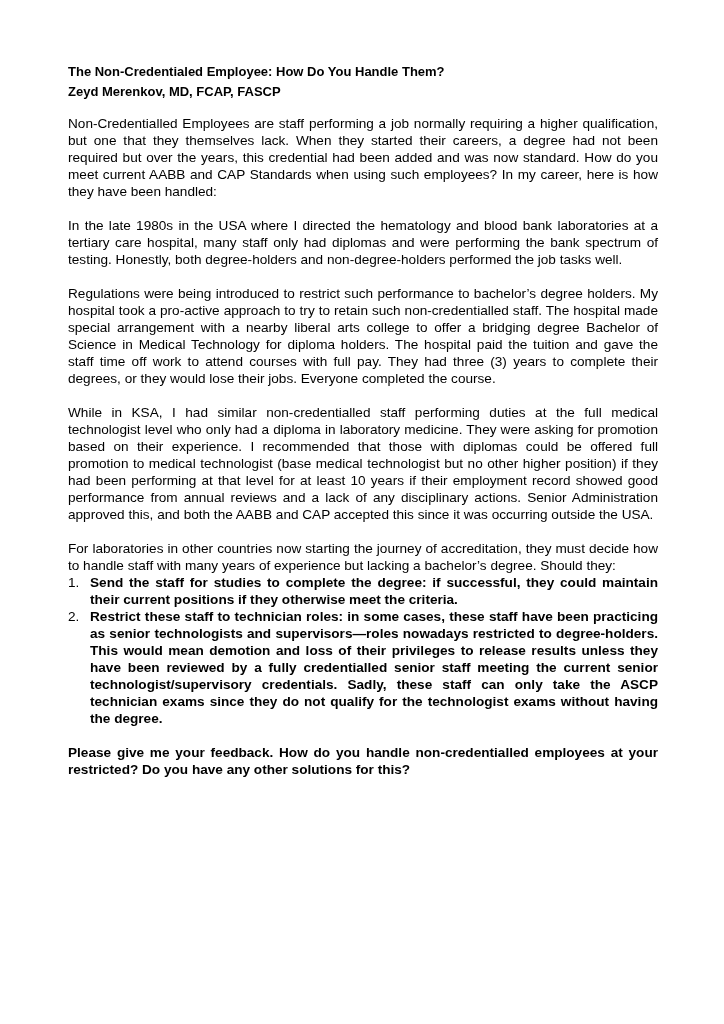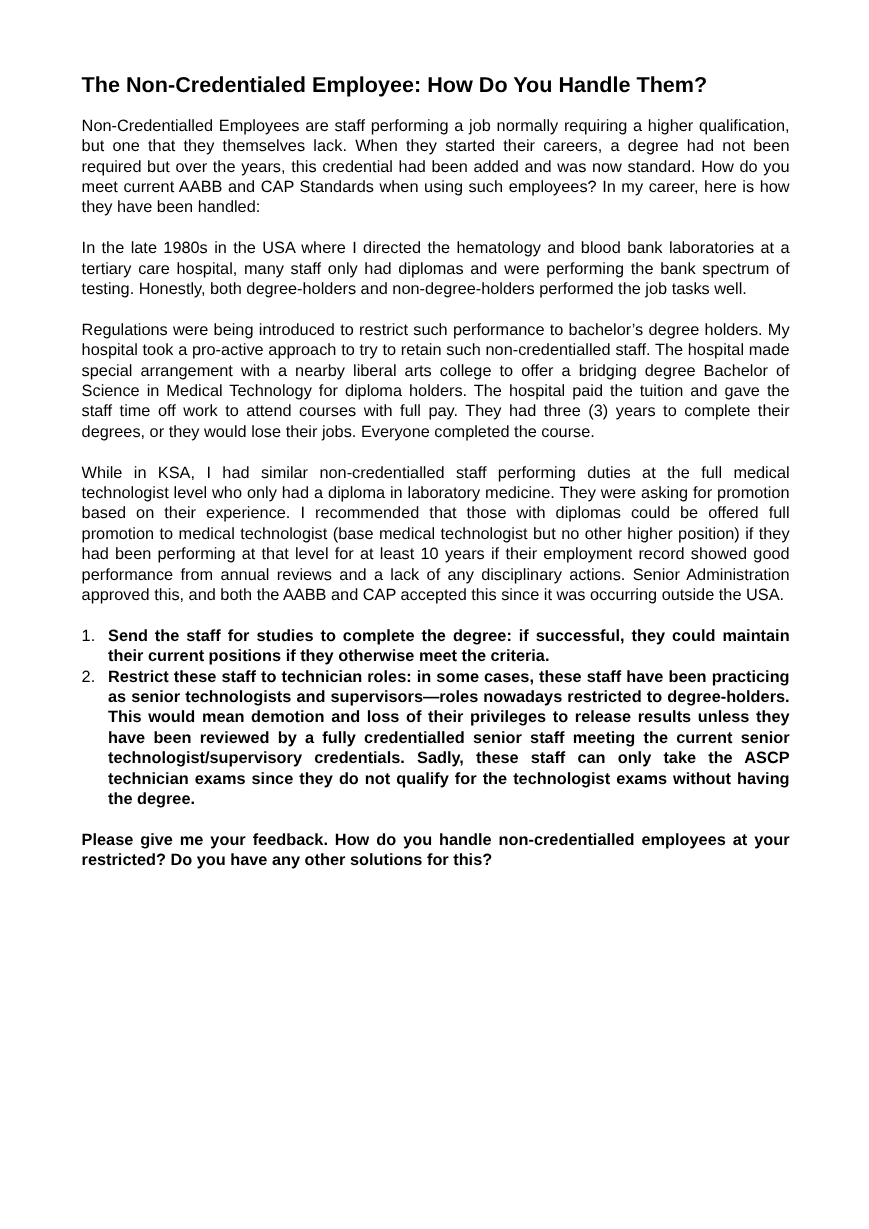--- a/index.html
+++ b/index.html
@@ -17,21 +17,21 @@
     overflow: hidden;
   }
   .content {
     position: absolute;
     left: 68px;
     top: 62px;
     width: 590px;
   }
   .title-block {
     font-weight: bold;
-    font-size: 18px;
+    font-size: 13px;
     line-height: 19.5px;
     margin: 0 0 14px 0;
   }
   .title-block div {
     white-space: nowrap;
   }
   p.body {
     font-size: 13.6px;
     line-height: 17px;
     text-align: justify;
@@ -64,30 +64,32 @@
   }
 </style>
 </head>
 <body>
 
 <div class="page">
   <div class="content">
 
     <div class="title-block">
       <div>The Non-Credentialed Employee:  How Do You Handle Them?</div>
+      <div>Zeyd Merenkov, MD, FCAP, FASCP</div>
     </div>
 
     <p class="body"><span class="bold-lead">Non-Credentialled Employees</span><span> are staff performing a job normally requiring a higher qualification, but one that they themselves lack.  When they started their careers, a degree had not been required but over the years, this credential had been added and was now standard.   How do you meet current AABB and CAP Standards when using such employees?  In my career, here is how they have been handled:</span></p>
 
     <p class="body">In the late 1980s in the USA where I directed the hematology and blood bank laboratories at a tertiary care hospital, many staff only had diplomas and were performing the bank spectrum of testing.  Honestly, both degree-holders and non-degree-holders performed the job tasks well.</p>
 
     <p class="body">Regulations were being introduced to restrict such performance to bachelor’s degree holders.  My hospital took a pro-active approach to try to retain such non-credentialled staff.  The hospital made special arrangement with a nearby liberal arts college to offer a bridging degree Bachelor of Science in Medical Technology for diploma holders.  The hospital paid the tuition and gave the staff time off work to attend courses with full pay.  They had three (3) years to complete their degrees, or they would lose their jobs.  Everyone completed the course.</p>
 
     <p class="body">While in KSA, I had similar non-credentialled staff performing duties at the full medical technologist level who only had a diploma in laboratory medicine.  They were asking for promotion based on their experience.  I recommended that those with diplomas could be offered full promotion to medical technologist (base medical technologist but no other higher position) if they had been performing at that level for at least 10 years if their employment record showed good performance from annual reviews and a lack of any disciplinary actions.  Senior Administration approved this, and both the AABB and CAP accepted this since it was occurring outside the USA.</p>
 
+    <p class="body no-gap">For laboratories in other countries now starting the journey of accreditation, they must decide how to handle staff with many years of experience but lacking a bachelor’s degree.  Should they:</p>
 
     <div class="numbered-list">
       <div class="list-item">
         <span class="list-num">1.</span>
         <span class="list-text">Send the staff for studies to complete the degree:  if successful, they could maintain their current positions if they otherwise meet the criteria.</span>
       </div>
       <div class="list-item">
         <span class="list-num">2.</span>
         <span class="list-text">Restrict these staff to technician roles:  in some cases, these staff have been practicing as senior technologists and supervisors—roles nowadays restricted to degree-holders.  This would mean demotion and loss of their privileges to release results unless they have been reviewed by a fully credentialled senior staff meeting the current senior technologist/supervisory credentials.  Sadly, these staff can only take the ASCP technician exams since they do not qualify for the technologist exams without having the degree.</span>
       </div>

